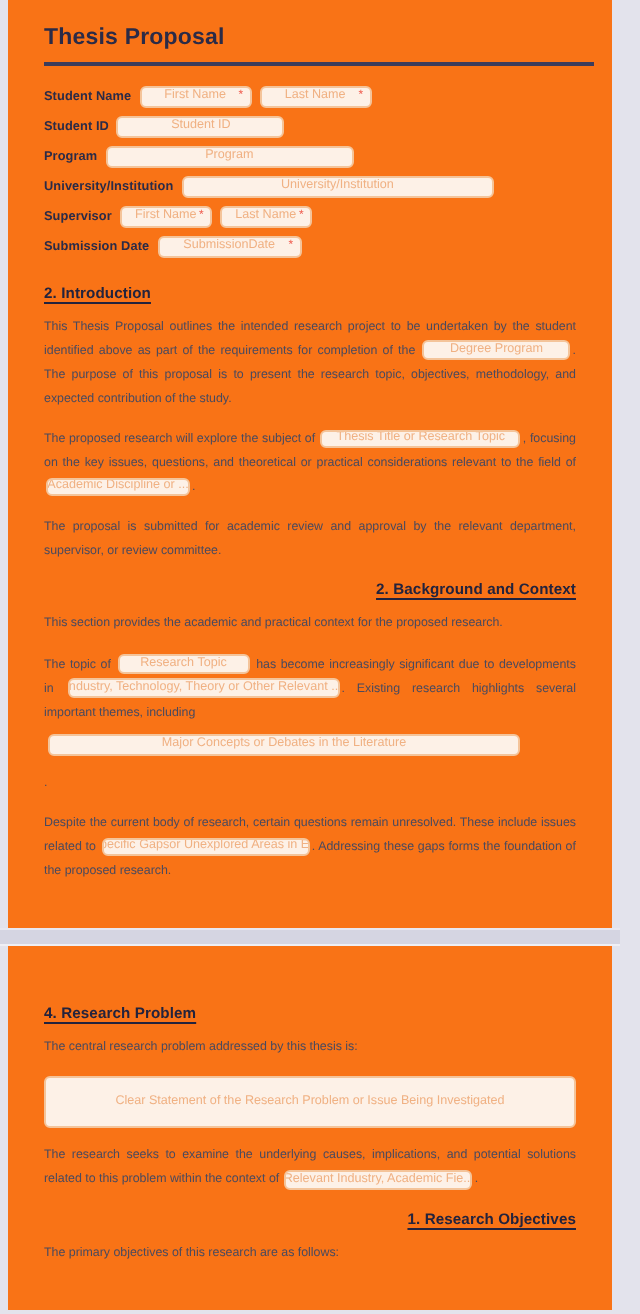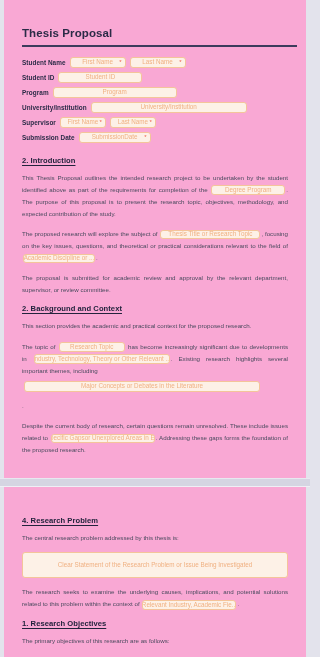--- a/index.html
+++ b/index.html
@@ -19,24 +19,24 @@
   #viewport {
     width: 310px;
     height: 657px;
     position: relative;
     overflow: hidden;
     background: #e3e3ec;
   }
 
   
   .page {
-    background: #f9a8d4;
+    background: #f97316;
     margin: 0 auto;
     width: 302px;
-    padding: 27px 18px 14px 18px;
+    padding: 13px 18px 14px 18px;
     position: relative;
   }
   .page.page-two {
     padding-top: 16px;
   }
 
   .page-gap {
     height: 9px;
     width: 310px;
     background: #d5d5e2;
@@ -119,21 +119,21 @@
   .sec-h {
     font-size: 7.6px;
     font-weight: bold;
     color: #23233d;
     text-decoration: underline;
     text-underline-offset: 2px;
     margin-top: 13px;
     margin-bottom: 7px;
     letter-spacing: 0.05px;
   }
-  .sec-h.tight { margin-top: 0; }
+  .sec-h.tight { margin-top: 0; text-align: right; }
 
   
   p.body {
     font-size: 6.2px;
     line-height: 1.95;
     color: #4a4a5e;
     text-align: justify;
     margin-bottom: 8px;
   }
   p.nojust { text-align: left; }

